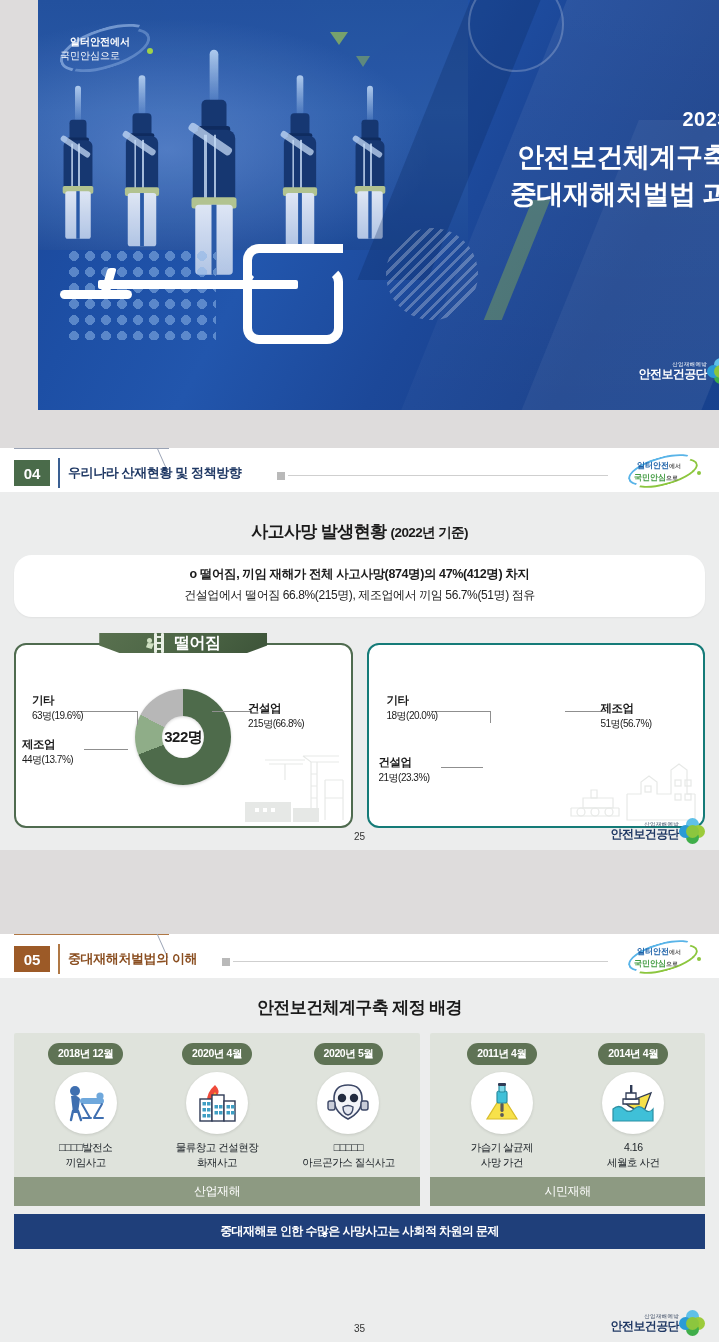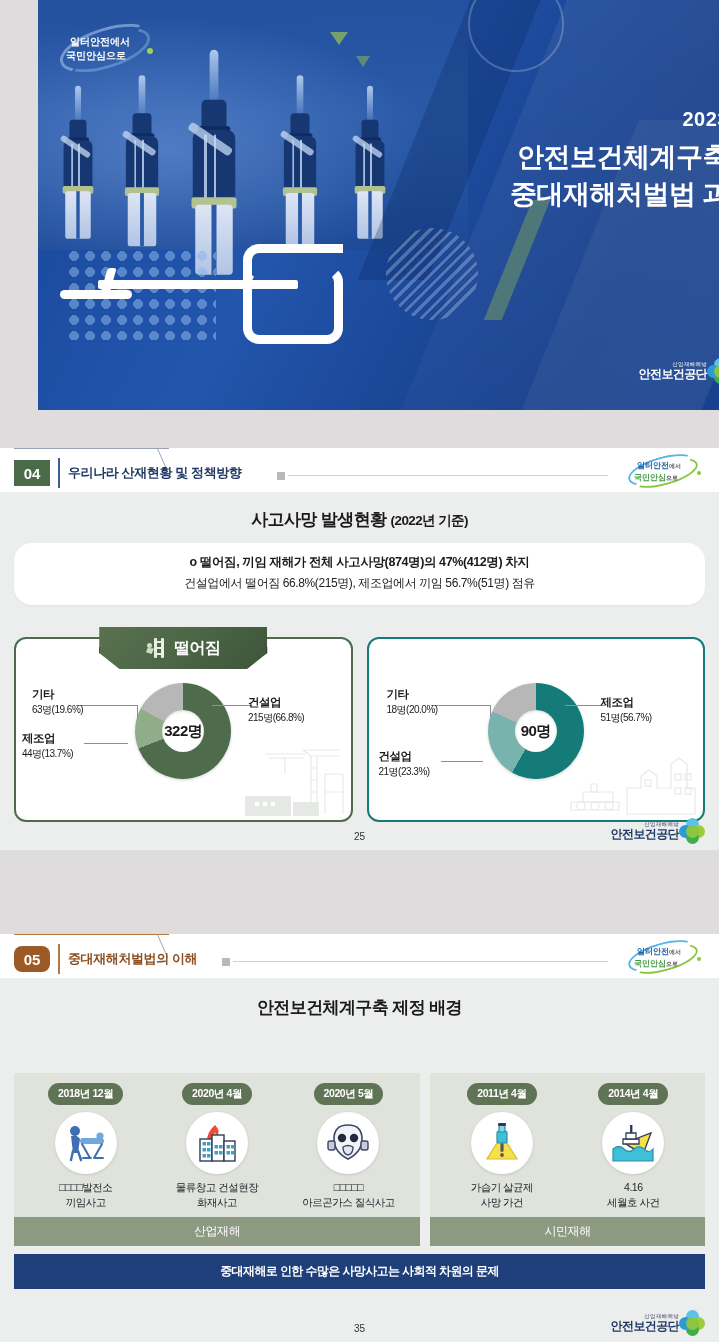--- a/index.html
+++ b/index.html
@@ -89,21 +89,21 @@
 
   
   .slogan { position:absolute; left:18px; top:26px; width:100px; height:44px; z-index:6; }
   .slogan .arc { position:absolute; left:2px; top:2px; width:96px; height:40px; border-radius:50%;
      border:3px solid rgba(175,205,245,.55); border-right-color:transparent; border-bottom-color:transparent;
      transform: rotate(-18deg); }
   .slogan .arc2 { position:absolute; left:6px; top:6px; width:90px; height:36px; border-radius:50%;
      border:3px solid rgba(175,205,245,.35); border-left-color:transparent; border-top-color:transparent;
      transform: rotate(-18deg); }
   .slogan .t1 { position:absolute; left:14px; top:9px; color:#fff; font-size:10px; font-weight:700; white-space:nowrap; }
-  .slogan .t2 { position:absolute; left:10px; top:23px; color:#fff; font-size:10px; font-weight:700; white-space:nowrap; }
+  .slogan .t2 { position:absolute; left:4px; top:23px; color:#fff; font-size:10px; font-weight:400; white-space:nowrap; }
   .slogan .dot { position:absolute; right:3px; top:22px; width:6px; height:6px; border-radius:50%; background:#9fd24a; }
 
   
   .kosha { display:flex; align-items:center; gap:0; }
   .kosha-txt { text-align:right; line-height:1.05; }
   .kosha-sub { font-size:5.5px; letter-spacing:.3px; }
   .kosha-main { font-size:12px; font-weight:700; letter-spacing:-.6px; }
   .kosha-mark { position:relative; width:26px; height:26px; flex:0 0 26px; }
   .kosha-mark i { position:absolute; width:13px; height:13px; border-radius:50%; }
   .kosha-mark i:nth-child(1){ left:6.5px; top:0;   background:#5fc0e8; }
@@ -120,21 +120,21 @@
 
   .slide-head { position:relative; height:44px; background:#fff; }
   .head-corner { position:absolute; left:14px; top:0; width:155px; height:22px;
      border-top:1px solid #9aa3b5; }
   .head-corner::after { content:""; position:absolute; right:-14px; top:-1px; width:20px; height:24px;
      border-left:1px solid #9aa3b5; transform: skewX(24deg); }
   .head-badge { position:absolute; left:14px; top:12px; width:36px; height:26px;
      display:flex; align-items:center; justify-content:center;
      color:#fff; font-size:15px; font-weight:700; }
   .head-badge.green { background:#4a6b4a; }
-  .head-badge.brown { background:#9c5a27;border-radius:8px; }
+  .head-badge.brown { background:#9c5a27; }
   .head-divider { position:absolute; left:58px; top:10px; width:2px; height:30px; }
   .head-divider.green { background:#3a5f92; }
   .head-divider.brown { background:#b07845; }
   .head-title { position:absolute; left:68px; top:16px; font-size:13px; font-weight:700;
      color:#1f3864; letter-spacing:-.4px; white-space:nowrap; }
   .head-sq { position:absolute; top:24px; width:8px; height:8px; background:#b9b9b9; }
   .head-rule { position:absolute; top:27px; height:1px; background:#cfcfcf; }
   .head-logo { position:absolute; right:16px; top:6px; width:78px; height:32px; }
   .head-logo .arc { position:absolute; left:2px; top:3px; width:70px; height:26px; border-radius:50%;
      border:2.5px solid #59b4e8; border-right-color:transparent; border-bottom-color:transparent;
@@ -144,35 +144,35 @@
      transform: rotate(-16deg); }
   .head-logo .l1 { position:absolute; left:12px; top:6px; font-size:8px; font-weight:700; color:#1b60a8; white-space:nowrap; }
   .head-logo .l1 em { font-style:normal; font-size:6px; color:#555; }
   .head-logo .l2 { position:absolute; left:9px; top:18px; font-size:8px; font-weight:700; color:#3f9a3f; white-space:nowrap; }
   .head-logo .l2 em { font-style:normal; font-size:6px; color:#555; }
   .head-logo .dot { position:absolute; right:2px; top:17px; width:4px; height:4px; border-radius:50%; background:#8cc63e; }
 
   .slide-body { position:relative; background:#eceded; height: calc(100% - 44px); }
 
   .slide-title { text-align:center; font-size:17px; font-weight:700; color:#1a1a1a;
-     letter-spacing:-.6px; padding-top:16px; }
+     letter-spacing:-.6px; padding-top:28px; }
   .slide-title .sub { font-size:13.5px; font-weight:700; }
 
-  .callout { margin:12px 14px 18px; background:#fff; border-radius:18px; padding:11px 0 13px;
+  .callout { margin:12px 14px 12px; background:#fff; border-radius:18px; padding:11px 0 13px;
      box-shadow:0 1px 2px rgba(0,0,0,.05); }
   .callout .l1 { text-align:center; font-size:12.5px; font-weight:700; color:#1a1a1a; letter-spacing:-.4px; }
   .callout .l2 { text-align:center; font-size:12px; color:#222; letter-spacing:-.4px; margin-top:4px; }
 
   
   .panels { display:flex; gap:14px; padding:14px 14px 0; }
   .panel { position:relative; flex:1; height:185px; background:#fff; border-radius:12px; }
   .panel.green { border:2px solid #4f6b4f; }
   .panel.teal  { border:2px solid #157b78; }
   .panel-ribbon { position:absolute; left:50%; transform:translateX(-50%); top:-12px;
-     width:168px; height:42px; display:flex; align-items:center; justify-content:center; gap:6px;
+     width:168px; height:20px; display:flex; align-items:center; justify-content:center; gap:6px;
      color:#fff; font-size:16px; font-weight:700; letter-spacing:-.5px;
      clip-path: polygon(0 0, 100% 0, 100% 62%, 88% 100%, 12% 100%, 0 62%);
      box-shadow:0 2px 3px rgba(0,0,0,.18); }
   .panel-ribbon.green { background:linear-gradient(135deg,#59714f 0%,#4d6646 48%,#3d5439 100%); }
   .panel-ribbon.teal  { background:linear-gradient(135deg,#1d8a86 0%,#147a76 48%,#0f6764 100%); }
   .ribbon-tail { position:absolute; top:20px; width:14px; height:12px; }
   .ribbon-tail.l { left:-13px; clip-path:polygon(100% 0,100% 100%,0 0); }
   .ribbon-tail.r { right:-13px; clip-path:polygon(0 0,0 100%,100% 0); }
   .ribbon-tail.green { background:#2e4030; }
   .ribbon-tail.teal  { background:#0a4f4d; }
@@ -206,21 +206,21 @@
      font-size:15px; font-weight:700; color:#1a1a1a; letter-spacing:-.5px; }
 
   .lbl { position:absolute; font-size:10px; color:#1a1a1a; letter-spacing:-.5px; line-height:1.35; }
   .lbl .nm { font-weight:700; font-size:11.5px; display:block; }
   .leader { position:absolute; background:#8f8f8f; }
 
   .bg-art { position:absolute; right:6px; bottom:4px; opacity:.5; pointer-events:none; }
 
   
   .law-grid { display:flex; gap:10px; margin:14px 14px 0; }
-  .law-col { background:#dfe3dc; border-radius:2px; position:relative; padding:10px 6px 0;margin-top:40px; }
+  .law-col { background:#dfe3dc; border-radius:2px; position:relative; padding:10px 6px 0; }
   .law-col.wide { flex:3; }
   .law-col.narrow { flex:2; }
   .law-items { display:flex; justify-content:space-around; }
   .law-item { width:96px; text-align:center; }
   .law-date { display:inline-block; background:#5f7355; color:#fff; font-size:10.5px; font-weight:700;
      padding:4px 10px; border-radius:11px; letter-spacing:-.4px; white-space:nowrap; }
   .law-circle { width:62px; height:62px; border-radius:50%; background:#fff; margin:7px auto 6px;
      display:flex; align-items:center; justify-content:center;
      box-shadow:0 1px 3px rgba(0,0,0,.12); }
   .law-cap { font-size:10.5px; color:#20262b; line-height:1.4; letter-spacing:-.5px; }
@@ -413,24 +413,20 @@
             <rect x="68" y="58" width="26" height="14"></rect>
             <rect x="30" y="58" width="4" height="4" fill="#fff"></rect>
             <rect x="38" y="58" width="4" height="4" fill="#fff"></rect>
             <rect x="46" y="58" width="4" height="4" fill="#fff"></rect>
           </g>
         </svg>
       </div>
 
       <div class="panel teal">
 
-        <div class="donut-wrap">
-          <div class="donut" id="donut-2" style="background: conic-gradient(rgb(21, 123, 120) 6deg, rgb(21, 123, 120) 210deg, rgb(121, 179, 173) 210deg, rgb(121, 179, 173) 294deg, rgb(183, 183, 183) 294deg, rgb(183, 183, 183) 366deg);"></div>
-          <div class="donut-center">90명</div>
-        </div>
 
         <div class="leader" style="left:62px; top:66px; width:60px; height:1px;"></div>
         <div class="leader" style="left:121px; top:66px; width:1px; height:12px;"></div>
         <div class="leader" style="left:72px; top:122px; width:42px; height:1px;"></div>
         <div class="leader" style="left:196px; top:66px; width:40px; height:1px;"></div>
 
         <div class="lbl" style="left:18px; top:48px; text-align:left;">
           <span class="nm">기타</span>
           <span>18명(20.0%)</span>
         </div>

